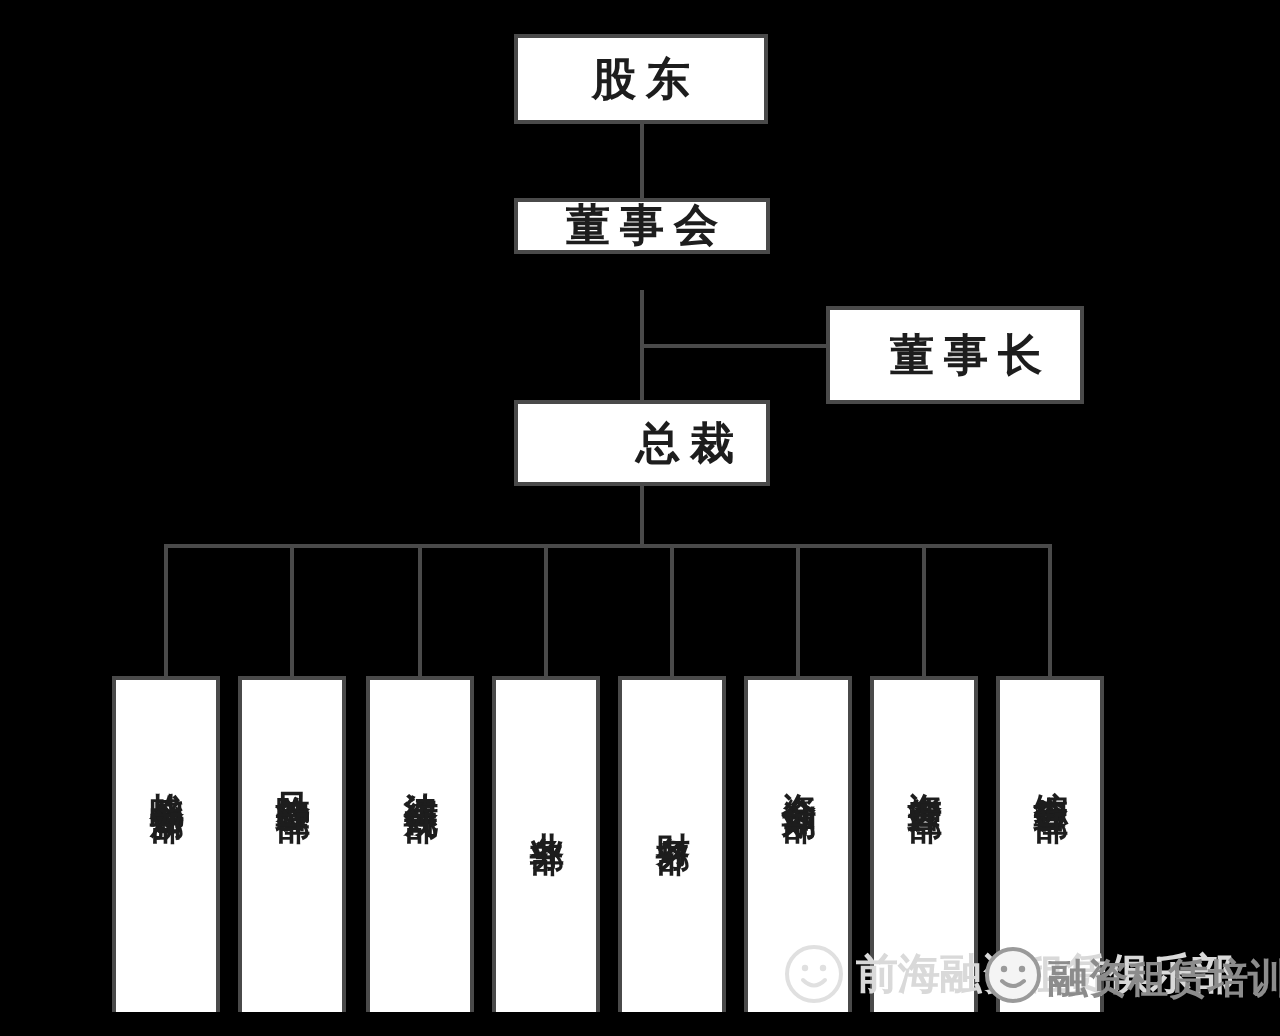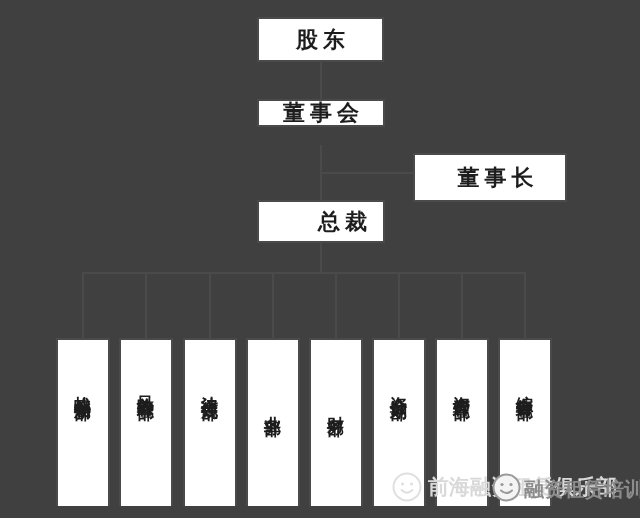--- a/index.html
+++ b/index.html
@@ -6,37 +6,37 @@
   body {
     width: 640px; height: 518px;
     background: #ffffff;
     overflow: hidden;
     position: relative;
     font-family: "DejaVu Serif", "Liberation Serif", serif;
   }
   #canvas {
     position: absolute; left: 0; top: 0;
     width: 640px; height: 518px;
-    background: #404040;
+    background: #000000;
   }
   .box {
     position: absolute;
     box-sizing: border-box;
     border: 2px solid #4a4a4a;
     background: #ffffff;
     display: flex;
     align-items: center;
     justify-content: center;
     color: #1d1d1d;
     font-weight: bold;
   }
   .hnode { font-size: 22px; letter-spacing: 5px; padding-left: 5px; white-space: nowrap; }
   #shareholder-box { left: 257px; top: 17px;  width: 127px; height: 45px; }
   #board-box       { left: 257px; top: 99px;  width: 128px; height: 28px; }
-  #chairman-box    { left: 413px; top: 153px; width: 154px; height: 49px; padding-left: 16px; }
+  #chairman-box    { left: 413px; top: 153px; width: 129px; height: 49px; padding-left: 16px; }
   #president-box   { left: 257px; top: 200px; width: 128px; height: 43px; padding-left: 48px; }
 
   .line { position: absolute; background: #4a4a4a; }
   #ln-sh-board   { left: 320px; top: 62px;  width: 2px;  height: 37px; }
   #ln-board-pres { left: 320px; top: 145px; width: 2px;  height: 55px; }
   #ln-chairman   { left: 321px; top: 172px; width: 92px; height: 2px; }
   #ln-pres-bus   { left: 320px; top: 243px; width: 2px;  height: 30px; }
   #ln-bus        { left: 82px;  top: 272px; width: 444px; height: 2px; }
   .drop          { top: 272px; width: 2px; height: 66px; }
   .q0 { left: 82px; }  .q1 { left: 145px; } .q2 { left: 209px; } .q3 { left: 272px; }

